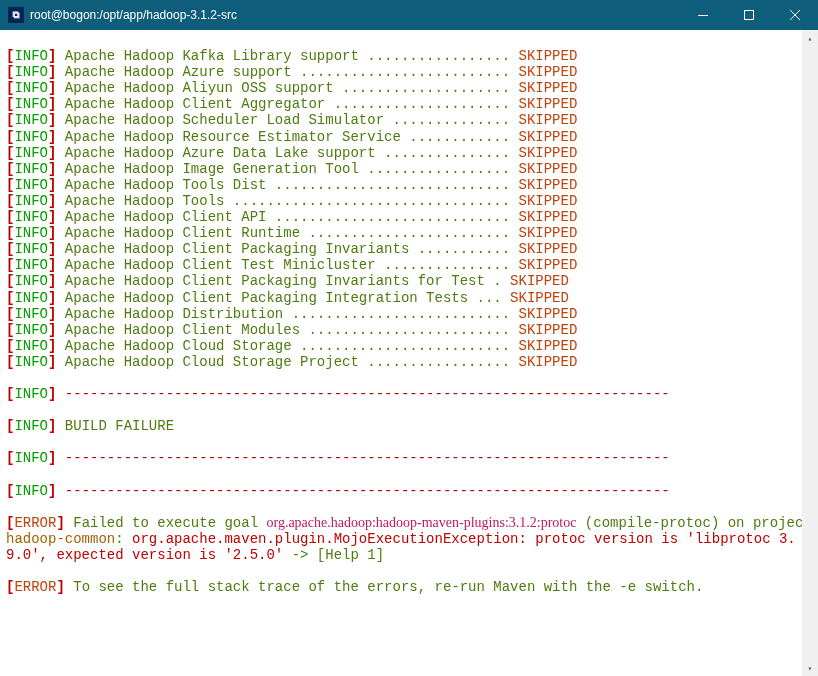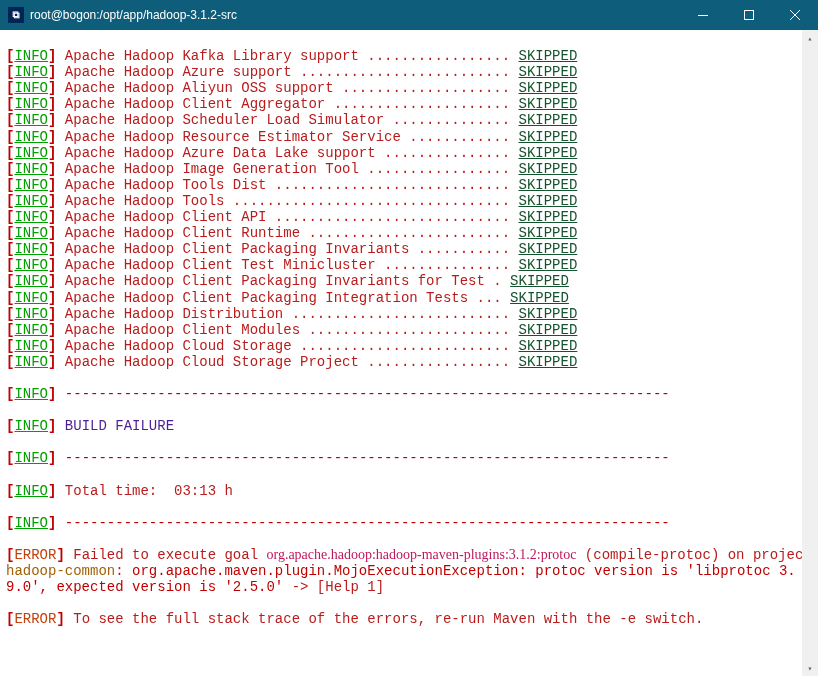--- a/index.html
+++ b/index.html
@@ -82,30 +82,30 @@
       color: #606060;
     }
     .scrollbar-track {
       height: calc(100% - 32px);
       background: #f0f0f0;
       position: relative;
     }
     .line {
       display: block;
     }
-    .info-tag { color: #00a000; text-decoration: underline; }
+    .info-tag { color: #00a000; }
     .error-tag { color: #c2410c; }
     .bracket { color: #c00000; font-weight: bold;}
-    .skipped { color: #14532d; text-decoration: underline; }
-    .build-failure { color: #4c1d95; }
+    .skipped { color: #c2410c; }
+    .build-failure { color: #4d7c0f; }
     .dashline { color: #c00000; }
     .goal { color: #be185d; font-family: Liberation Serif, serif; }
     .project { color: #a16207; }
     .exception { color: #c00000; }
-    .white-text { color: #b91c1c; }
+    .white-text { color: #4d7c0f; }
   </style>
 </head>
 <body>
 
 <div class="titlebar">
   <span class="titlebar-icon">⧉</span>
   <span class="titlebar-text">root@bogon:/opt/app/hadoop-3.1.2-src</span>
   <div class="window-controls">
     <div class="window-btn">
       <svg width="10" height="1" viewBox="0 0 10 1">
@@ -123,21 +123,20 @@
         </svg>
     </div>
   </div>
 </div>
 
 <div class="terminal">
 <div id="build-lines"><span class="line"><span class="bracket">[</span><span class="info-tag">INFO</span><span class="bracket">]</span><span class="white-text"> Apache Hadoop Kafka Library support ................. </span><span class="skipped">SKIPPED</span></span><span class="line"><span class="bracket">[</span><span class="info-tag">INFO</span><span class="bracket">]</span><span class="white-text"> Apache Hadoop Azure support ......................... </span><span class="skipped">SKIPPED</span></span><span class="line"><span class="bracket">[</span><span class="info-tag">INFO</span><span class="bracket">]</span><span class="white-text"> Apache Hadoop Aliyun OSS support .................... </span><span class="skipped">SKIPPED</span></span><span class="line"><span class="bracket">[</span><span class="info-tag">INFO</span><span class="bracket">]</span><span class="white-text"> Apache Hadoop Client Aggregator ..................... </span><span class="skipped">SKIPPED</span></span><span class="line"><span class="bracket">[</span><span class="info-tag">INFO</span><span class="bracket">]</span><span class="white-text"> Apache Hadoop Scheduler Load Simulator .............. </span><span class="skipped">SKIPPED</span></span><span class="line"><span class="bracket">[</span><span class="info-tag">INFO</span><span class="bracket">]</span><span class="white-text"> Apache Hadoop Resource Estimator Service ............ </span><span class="skipped">SKIPPED</span></span><span class="line"><span class="bracket">[</span><span class="info-tag">INFO</span><span class="bracket">]</span><span class="white-text"> Apache Hadoop Azure Data Lake support ............... </span><span class="skipped">SKIPPED</span></span><span class="line"><span class="bracket">[</span><span class="info-tag">INFO</span><span class="bracket">]</span><span class="white-text"> Apache Hadoop Image Generation Tool ................. </span><span class="skipped">SKIPPED</span></span><span class="line"><span class="bracket">[</span><span class="info-tag">INFO</span><span class="bracket">]</span><span class="white-text"> Apache Hadoop Tools Dist ............................ </span><span class="skipped">SKIPPED</span></span><span class="line"><span class="bracket">[</span><span class="info-tag">INFO</span><span class="bracket">]</span><span class="white-text"> Apache Hadoop Tools ................................. </span><span class="skipped">SKIPPED</span></span><span class="line"><span class="bracket">[</span><span class="info-tag">INFO</span><span class="bracket">]</span><span class="white-text"> Apache Hadoop Client API ............................ </span><span class="skipped">SKIPPED</span></span><span class="line"><span class="bracket">[</span><span class="info-tag">INFO</span><span class="bracket">]</span><span class="white-text"> Apache Hadoop Client Runtime ........................ </span><span class="skipped">SKIPPED</span></span><span class="line"><span class="bracket">[</span><span class="info-tag">INFO</span><span class="bracket">]</span><span class="white-text"> Apache Hadoop Client Packaging Invariants ........... </span><span class="skipped">SKIPPED</span></span><span class="line"><span class="bracket">[</span><span class="info-tag">INFO</span><span class="bracket">]</span><span class="white-text"> Apache Hadoop Client Test Minicluster ............... </span><span class="skipped">SKIPPED</span></span><span class="line"><span class="bracket">[</span><span class="info-tag">INFO</span><span class="bracket">]</span><span class="white-text"> Apache Hadoop Client Packaging Invariants for Test . </span><span class="skipped">SKIPPED</span></span><span class="line"><span class="bracket">[</span><span class="info-tag">INFO</span><span class="bracket">]</span><span class="white-text"> Apache Hadoop Client Packaging Integration Tests ... </span><span class="skipped">SKIPPED</span></span><span class="line"><span class="bracket">[</span><span class="info-tag">INFO</span><span class="bracket">]</span><span class="white-text"> Apache Hadoop Distribution .......................... </span><span class="skipped">SKIPPED</span></span><span class="line"><span class="bracket">[</span><span class="info-tag">INFO</span><span class="bracket">]</span><span class="white-text"> Apache Hadoop Client Modules ........................ </span><span class="skipped">SKIPPED</span></span><span class="line"><span class="bracket">[</span><span class="info-tag">INFO</span><span class="bracket">]</span><span class="white-text"> Apache Hadoop Cloud Storage ......................... </span><span class="skipped">SKIPPED</span></span><span class="line"><span class="bracket">[</span><span class="info-tag">INFO</span><span class="bracket">]</span><span class="white-text"> Apache Hadoop Cloud Storage Project ................. </span><span class="skipped">SKIPPED</span></span></div>
 <span class="line"><span class="bracket">[</span><span class="info-tag">INFO</span><span class="bracket">]</span><span class="white-text"> </span><span class="dashline">------------------------------------------------------------------------</span></span>
 <span class="line"><span class="bracket">[</span><span class="info-tag">INFO</span><span class="bracket">]</span><span class="white-text"> </span><span class="build-failure">BUILD FAILURE</span></span>
 <span class="line"><span class="bracket">[</span><span class="info-tag">INFO</span><span class="bracket">]</span><span class="white-text"> </span><span class="dashline">------------------------------------------------------------------------</span></span>
-<span class="line"><span class="bracket">[</span><span class="info-tag">INFO</span><span class="bracket">]</span><span class="white-text"> </span><span class="white-text">Total time:  </span><span class="white-text">03:13 h</span></span>
 <span class="line"><span class="bracket">[</span><span class="info-tag">INFO</span><span class="bracket">]</span><span class="white-text"> </span><span class="dashline">------------------------------------------------------------------------</span></span>
 <div style="white-space:pre-wrap;word-break:break-all;"><span class="bracket">[</span><span class="error-tag">ERROR</span><span class="bracket">]</span><span class="white-text"> </span><span class="white-text">Failed to execute goal </span><span class="goal">org.apache.hadoop:hadoop-maven-plugins:3.1.2:protoc</span><span class="white-text"> (compile-protoc) on project </span><span class="project">hadoop-common</span><span class="white-text">: </span><span class="exception">org.apache.maven.plugin.MojoExecutionException: protoc version is 'libprotoc 3.9.0', expected version is '2.5.0'</span><span class="white-text"> -&gt; [Help 1]</span></div>
 <span class="line"><span class="bracket">[</span><span class="error-tag">ERROR</span><span class="bracket">]</span><span class="white-text"> </span><span class="white-text">To see the full stack trace of the errors, re-run Maven with the -e switch.</span></span>
 
 
 
 
 
 
 

